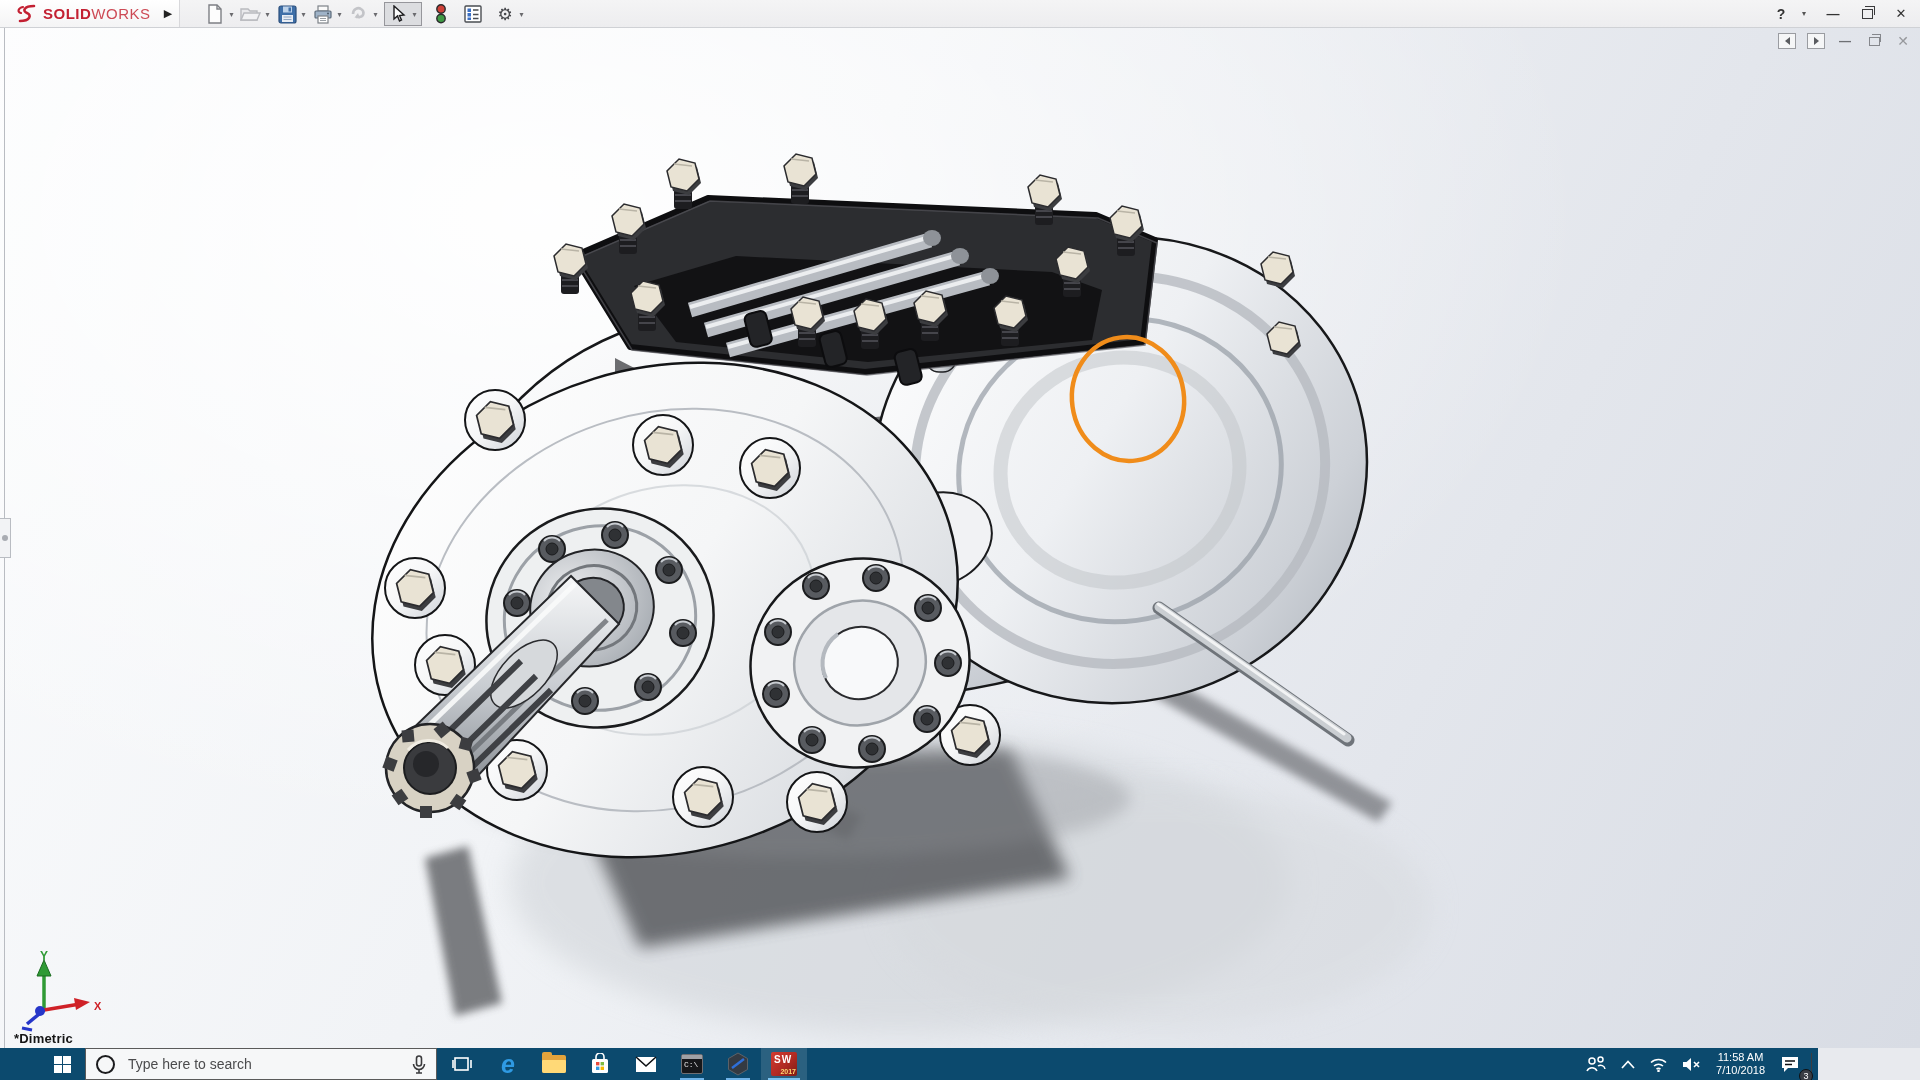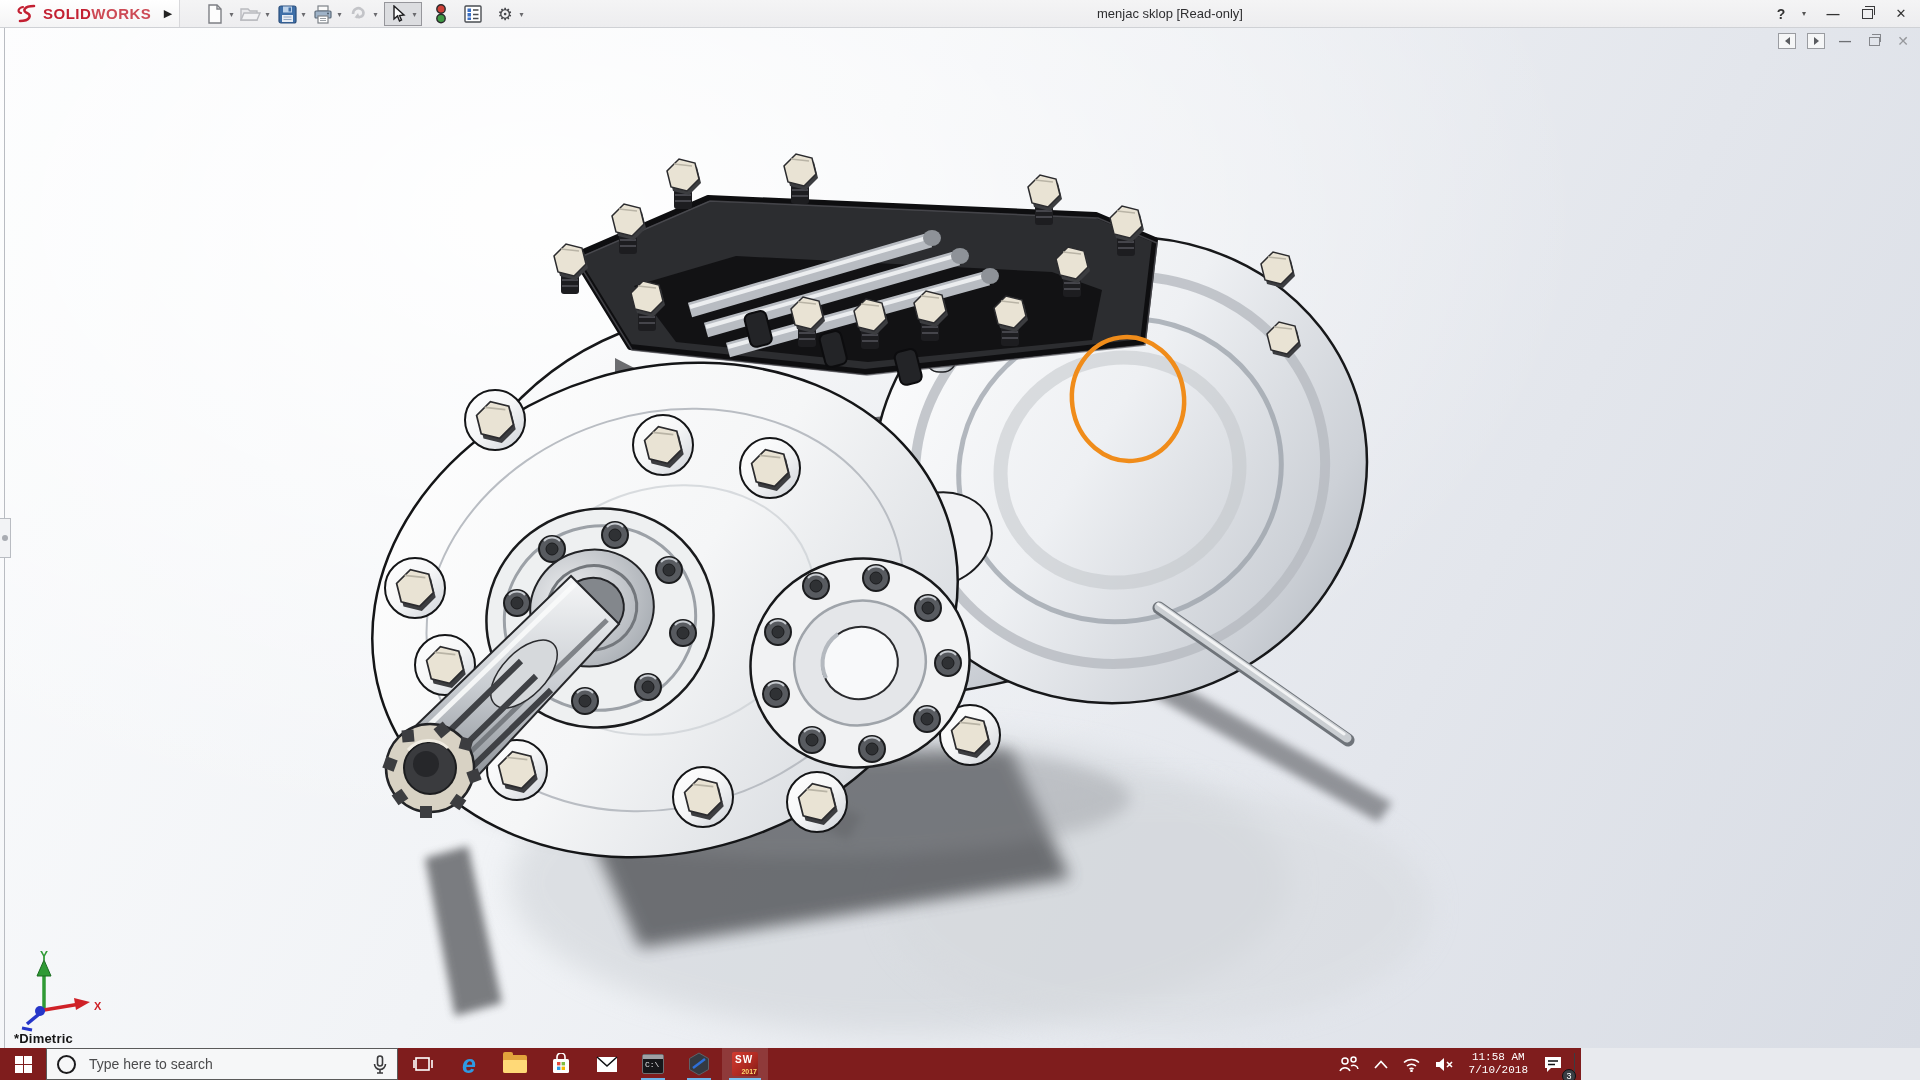--- a/index.html
+++ b/index.html
@@ -3,21 +3,21 @@
 <meta charset="utf-8">
 <style>
   * { margin:0; padding:0; box-sizing:border-box; }
   html,body { width:1920px; height:1080px; overflow:hidden; font-family:"Liberation Sans", sans-serif; background:#e8eaee; }
 
   
   .titlebar { position:absolute; left:0; top:0; width:1920px; height:28px; background:linear-gradient(#f4f4f5,#ededef); border-bottom:1px solid #cfd1d5; z-index:30; }
   .logo { position:absolute; left:0; top:0; width:180px; height:27px; background:linear-gradient(#ffffff,#f4f4f5); display:flex; align-items:center; padding-left:14px; border-right:1px solid #d8d8db; }
   .logo-mark { width:26px; height:20px; margin-right:3px; }
   .logo-solid { color:#c32032; font-weight:700; font-size:15px; letter-spacing:.5px; }
-  .logo-works { color:#cd4a55; font-weight:700; font-size:15px; letter-spacing:.5px; }
+  .logo-works { color:#cd4a55; font-weight:400; font-size:15px; letter-spacing:.5px; }
   .flyout-btn { position:absolute; left:160px; top:3px; width:16px; height:21px; display:flex; align-items:center; justify-content:center; font-size:11px; color:#222; }
   .tb-icons { position:absolute; left:204px; top:2px; height:24px; display:flex; align-items:center; }
   .tb-item { display:flex; align-items:center; margin-right:4px; }
   .tb-ico { width:22px; height:22px; display:flex; align-items:center; justify-content:center; }
   .dd { font-size:8px; color:#6a6a6e; margin-left:1px; width:9px; text-align:center; }
   .sel-group { display:flex; align-items:center; background:#dcdde0; border:1px solid #96969b; height:24px; padding:0 2px; margin-right:8px; }
   .gear-glyph { font-size:17px; color:#47484c; line-height:1; }
   .win-title { position:absolute; left:1000px; top:0; width:340px; height:27px; display:flex; align-items:center; justify-content:center; font-size:13px; color:#2e2e30; }
   .win-ctrls { position:absolute; right:6px; top:0; height:27px; display:flex; align-items:center; gap:8px; color:#333; }
   .wc { width:26px; height:24px; display:flex; align-items:center; justify-content:center; font-size:13px; }
@@ -43,21 +43,21 @@
   .tri-l { width:0; height:0; border-top:4px solid transparent; border-bottom:4px solid transparent; border-right:5px solid #5a5c60; }
   .dc-min { color:#6e7074; font-weight:700; font-size:12px; }
   .dc-restore { width:11px; height:9px; border:1.5px solid #85878c; position:relative; }
   .dc-restore::before { content:""; position:absolute; left:2px; top:-4px; width:8px; height:7px; border:1.5px solid #85878c; border-bottom:none; border-left:none; }
   .dc-close { font-size:14px; color:#96989c; }
   .model-svg { position:absolute; left:0; top:0; }
   .orientation { position:absolute; left:14px; top:1003px; font-size:13px; font-weight:600; color:#151515; letter-spacing:.2px; }
   .triad { position:absolute; left:10px; top:920px; }
 
   
-  .taskbar { position:absolute; left:0; top:1048px; width:1581px; height:32px; background:#7f1d1d; z-index:40; display:flex; align-items:stretch; }
+  .taskbar { position:absolute; left:0; top:1048px; width:1818px; height:32px; background:#0c4a6e; z-index:40; display:flex; align-items:stretch;padding-left:39px; }
   .start { width:46px; display:flex; align-items:center; justify-content:center; }
   .searchbox { width:352px; background:#f6f7f8; border:1px solid #5a5a5a; display:flex; align-items:center; position:relative; }
   .cortana-ring { width:19px; height:19px; border:2.5px solid #1b1b1d; border-radius:50%; margin-left:10px; }
   .search-text { margin-left:13px; font-size:14px; color:#4b4b4d; }
   .mic { position:absolute; right:10px; top:6px; }
   .tb-apps { display:flex; align-items:stretch; margin-left:2px; }
   .app { width:46px; display:flex; align-items:center; justify-content:center; position:relative; }
   .app.running::after { content:""; position:absolute; bottom:0; left:11px; width:24px; height:2.5px; background:#6fb3e8; }
   .app.active { background:rgba(255,255,255,.13); }
   .app.active::after { left:7px; width:32px; background:#7cc2f0; }
@@ -67,21 +67,21 @@
   .folder-back::before { content:""; position:absolute; left:0; top:-3px; width:10px; height:5px; background:#e2a33c; border-radius:2px 2px 0 0; }
   .folder-front { position:absolute; left:0; top:5px; width:24px; height:13px; background:#ffd977; border-radius:1px 1px 2px 2px; }
   .cmd-ico { width:22px; height:20px; background:#16171a; border:1px solid #6e6e72; border-radius:2px; position:relative; }
   .cmd-ico .bar { position:absolute; left:0; top:0; width:100%; height:4px; background:#9fa1a5; }
   .cmd-ico .txt { position:absolute; left:2px; top:6px; color:#e8e8ea; font-family:"Liberation Mono", monospace; font-size:8px; line-height:1; }
   .sw-ico { width:26px; height:24px; background:linear-gradient(135deg,#d23b30 0%,#b02a22 55%,#7e1d16 100%); border-radius:2px; position:relative; color:#fff; }
   .sw-ico .swt { position:absolute; left:3px; top:2px; font-size:10px; font-weight:700; letter-spacing:1px; }
   .sw-ico .swy { position:absolute; right:1px; bottom:1px; font-size:7px; font-weight:700; color:#ffd76e; }
   .tray { margin-left:auto; display:flex; align-items:center; gap:0; }
   .tray-item { height:32px; display:flex; align-items:center; justify-content:center; padding:0 7px; }
-  .clock { color:#ffffff; font-size:11px; line-height:13px; text-align:center; padding:0 8px;font-family:Liberation Mono, monospace; }
+  .clock { color:#ffffff; font-size:11px; line-height:13px; text-align:center; padding:0 8px; }
   .badge { position:absolute; right:-6px; bottom:-3px; width:14px; height:14px; border-radius:50%; background:#3a3e44; border:1px solid #0e1013; color:#fff; font-size:9px; display:flex; align-items:center; justify-content:center; }
   .ac-wrap { position:relative; }
   .tray-sep { width:1px; height:22px; background:#3a3d42; margin-left:4px; }
   .desktop-strip { width:6px; }
 </style>
 </head>
 <body>
 
 <div class="titlebar">
   <div class="logo">
@@ -174,21 +174,20 @@
       </span>
     </div>
     <div class="tb-item" style="margin-left:6px;">
       <span class="tb-ico">
           <span class="gear-glyph">⚙</span>
         </span>
       <span class="dd">▾</span>
     </div>
   </div>
 
-  <div class="win-title">menjac sklop [Read-only]</div>
 
   <div class="win-ctrls">
     <span class="wc wc-help">?</span>
     <span class="wc-dd">▾</span>
     <span class="wc wc-min">—</span>
     <span class="wc">
         <span class="restore-box"></span>
       </span>
     <span class="wc">✕</span>
   </div>

